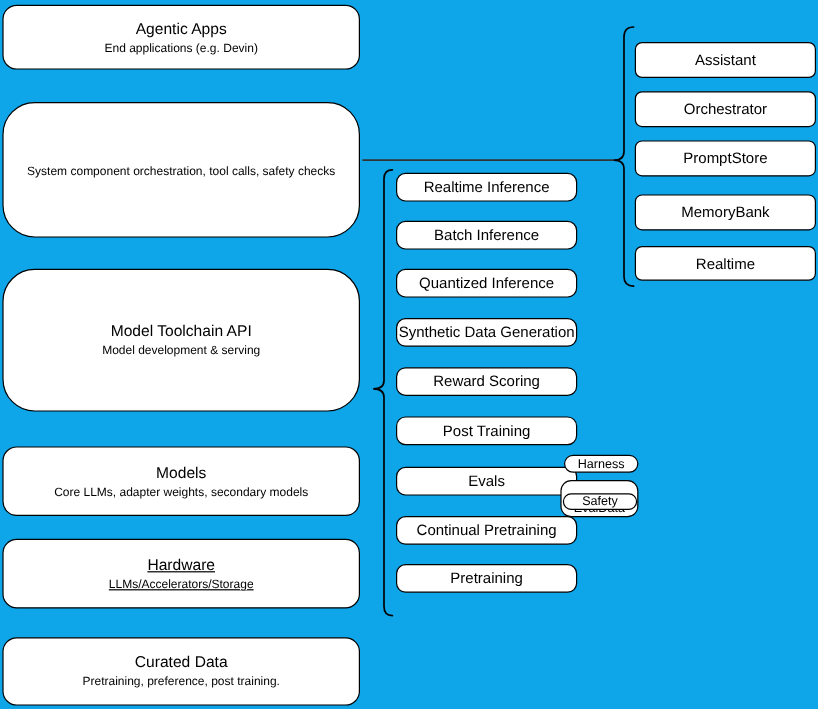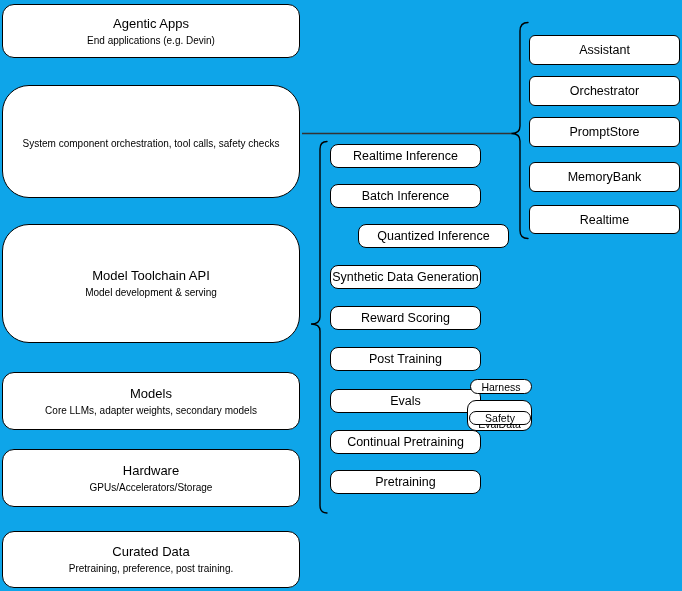--- a/index.html
+++ b/index.html
@@ -80,37 +80,37 @@
   <div class="box left-box" style="top:224px; height:119px; border-radius:27px;">
     <div class="title">Model Toolchain API</div>
     <div class="subtitle">Model development &amp; serving</div>
   </div>
 
   <div class="box left-box" style="top:372px; height:58px; border-radius:12px;">
     <div class="title">Models</div>
     <div class="subtitle">Core LLMs, adapter weights, secondary models</div>
   </div>
 
-  <div class="box left-box" style="top:449px; height:58px; border-radius:12px;">
+  <div class="box left-box" style="top:449px; height:58px; border-radius:12px;text-decoration:underline;">
     <div class="title">Hardware</div>
-    <div class="subtitle">GPUs/Accelerators/Storage</div>
+    <div class="subtitle">LLMs/Accelerators/Storage</div>
   </div>
 
   <div class="box left-box" style="top:531px; height:57px; border-radius:12px;">
     <div class="title">Curated Data</div>
     <div class="subtitle">Pretraining, preference, post training.</div>
   </div>
 
   <div class="box mid-box" style="top:144px;">
     <span>Realtime Inference</span>
   </div>
   <div class="box mid-box" style="top:184px;">
     <span>Batch Inference</span>
   </div>
-  <div class="box mid-box" style="top:224px;margin-left:28px;">
+  <div class="box mid-box" style="top:224px;">
     <span>Quantized Inference</span>
   </div>
   <div class="box mid-box" style="top:265px;">
     <span>Synthetic Data Generation</span>
   </div>
   <div class="box mid-box" style="top:306px;">
     <span>Reward Scoring</span>
   </div>
   <div class="box mid-box" style="top:347px;">
     <span>Post Training</span>

